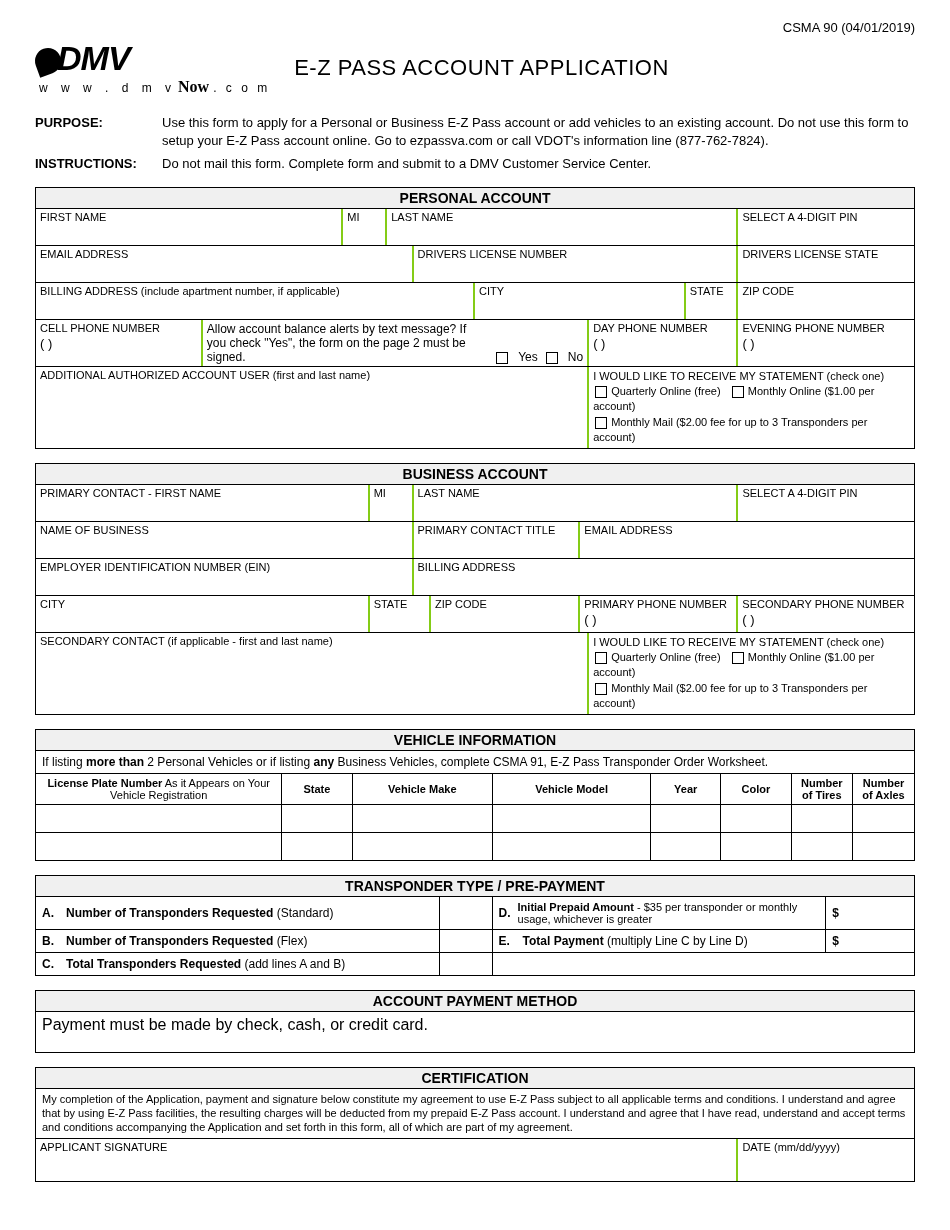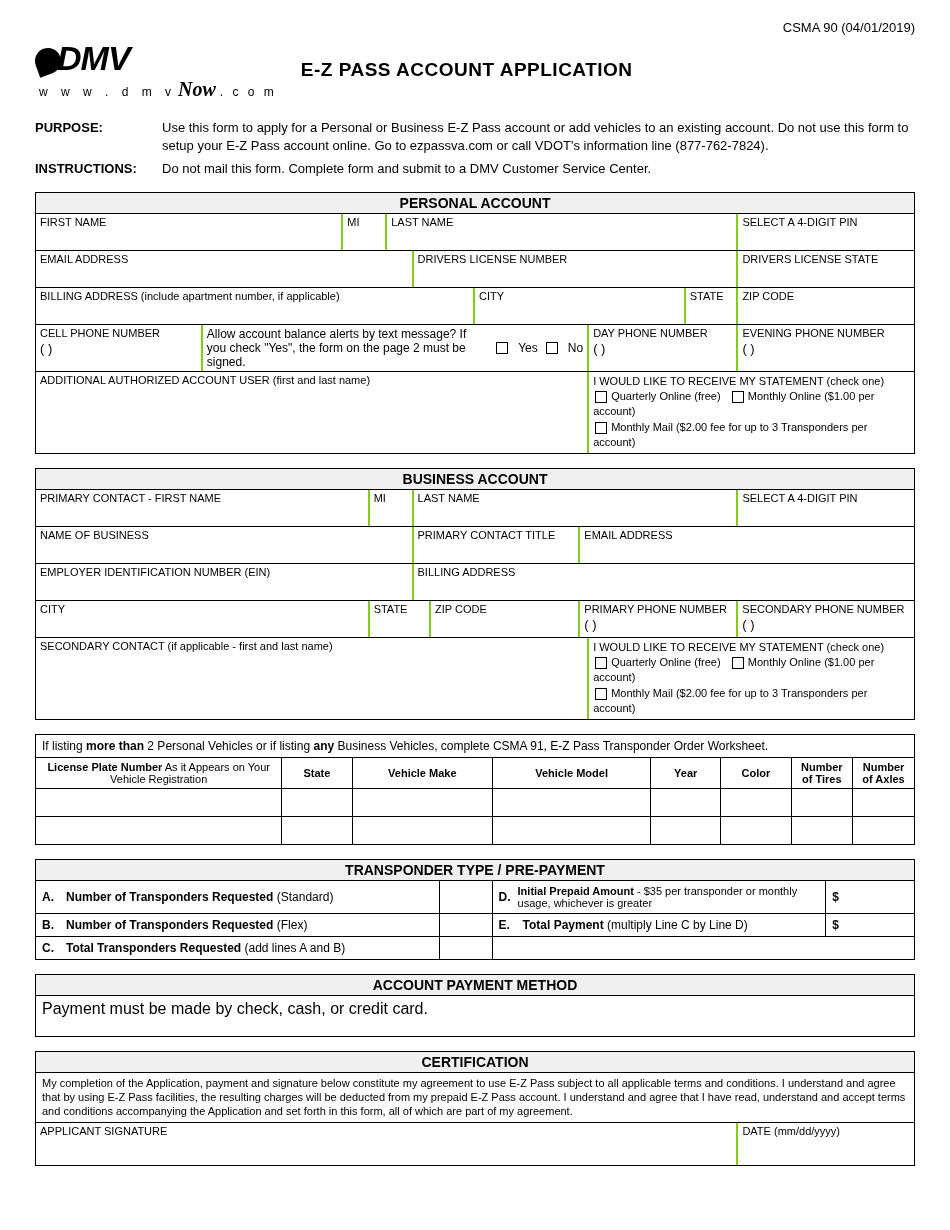--- a/index.html
+++ b/index.html
@@ -10,22 +10,22 @@
     background: #fff;
     width: 950px;
     padding: 20px 35px;
   }
   .form-id { text-align: right; font-size: 13px; margin-bottom: 4px; }
   .header { display: flex; align-items: center; gap: 24px; margin-bottom: 18px; }
   .logo { display: flex; flex-direction: column; align-items: flex-start; }
   .logo-main { font-weight: bold; font-style: italic; font-size: 34px; letter-spacing: -1px; }
   .logo-main .swoosh { display:inline-block; width:26px; height:26px; background:#000; border-radius:50% 50% 50% 0; transform:rotate(-20deg); vertical-align:middle; margin-right:-4px;}
   .logo-sub { font-size: 12px; letter-spacing: 5px; margin-top:-4px; padding-left:4px;}
-  .logo-now { font-style: italic; font-weight: bold; font-size:20px; font-family: 'Brush Script MT', cursive; padding-left:2px;}
-  .title { font-size: 19px; font-weight: bold; letter-spacing: 0.5px; }
+  .logo-now { font-weight: bold; font-size:16px; font-family: 'Brush Script MT', cursive; padding-left:2px;}
+  .title { font-size: 22px; font-weight: normal; letter-spacing: 0.5px; }
   .intro { margin-bottom: 6px; display: flex; gap: 12px; font-size: 13px; line-height: 1.35; }
   .intro-label { font-weight: bold; min-width: 115px; }
   .section { border: 1px solid #000; margin-top: 14px; }
   .section-h { text-align: center; font-weight: bold; font-size: 14px; padding: 2px 0; border-bottom: 1px solid #000; background:#f0f0f0;}
   .row { display: flex; border-bottom: 1px solid #000; }
   .row:last-child { border-bottom: none; }
   .cell { border-right: 2px solid #84cc16; padding: 2px 4px 2px 4px; min-height: 36px; position: relative; font-size: 11px; }
   .cell:last-child { border-right: none; }
   .cell .lbl { font-size: 11px; display:block; }
   .phone-paren { font-size: 13px; display:block; padding-top:2px;}
@@ -110,21 +110,21 @@
       </div>
     <div class="cell" style="flex:0 0 20%">
         <span class="lbl">ZIP CODE</span>
       </div>
   </div>
   <div class="row">
     <div class="cell" style="flex:0 0 19%">
       <span class="lbl">CELL PHONE NUMBER</span>
       <span class="phone-paren">(            )</span>
     </div>
-    <div class="cell" style="flex:0 0 44%; display:flex; align-items:center; gap:6px; font-size:12px;">
+    <div class="cell" style="flex:0 0 44%; display:flex; align-items:flex-end; gap:6px; font-size:12px;">
       <span style="flex:1;">Allow account balance alerts by text message? If you check "Yes", the form on the page 2 must be signed.</span>
       <span class="chk"></span>
         <span>Yes</span>
       <span class="chk"></span>
         <span>No</span>
     </div>
     <div class="cell" style="flex:0 0 17%">
       <span class="lbl">DAY PHONE NUMBER</span>
       <span class="phone-paren">(            )</span>
     </div>
@@ -211,20 +211,21 @@
       <div>
         <span class="chk"></span><span>Quarterly Online (free)</span>
         &nbsp;&nbsp;<span class="chk"></span><span>Monthly Online ($1.00 per account)</span>
       </div>
       <div><span class="chk"></span><span>Monthly Mail ($2.00 fee for up to 3 Transponders per account)</span></div>
     </div>
   </div>
 </div>
 
 <div class="section">
+  <div class="section-h">VEHICLE INFORMATION</div>
   <div class="note-row">
     <span>If listing </span><b>more than</b><span> 2 Personal Vehicles or if listing </span><b>any</b><span> Business Vehicles, complete CSMA 91, E-Z Pass Transponder Order Worksheet.</span>
   </div>
   <table class="vtbl">
     <tbody>
         <tr>
       <th style="width:28%"><b>License Plate Number</b><span style="font-weight:normal;"> As it Appears on Your Vehicle Registration</span></th>
       <th style="width:8%">State</th>
       <th style="width:16%">Vehicle Make</th>
       <th style="width:18%">Vehicle Model</th>

